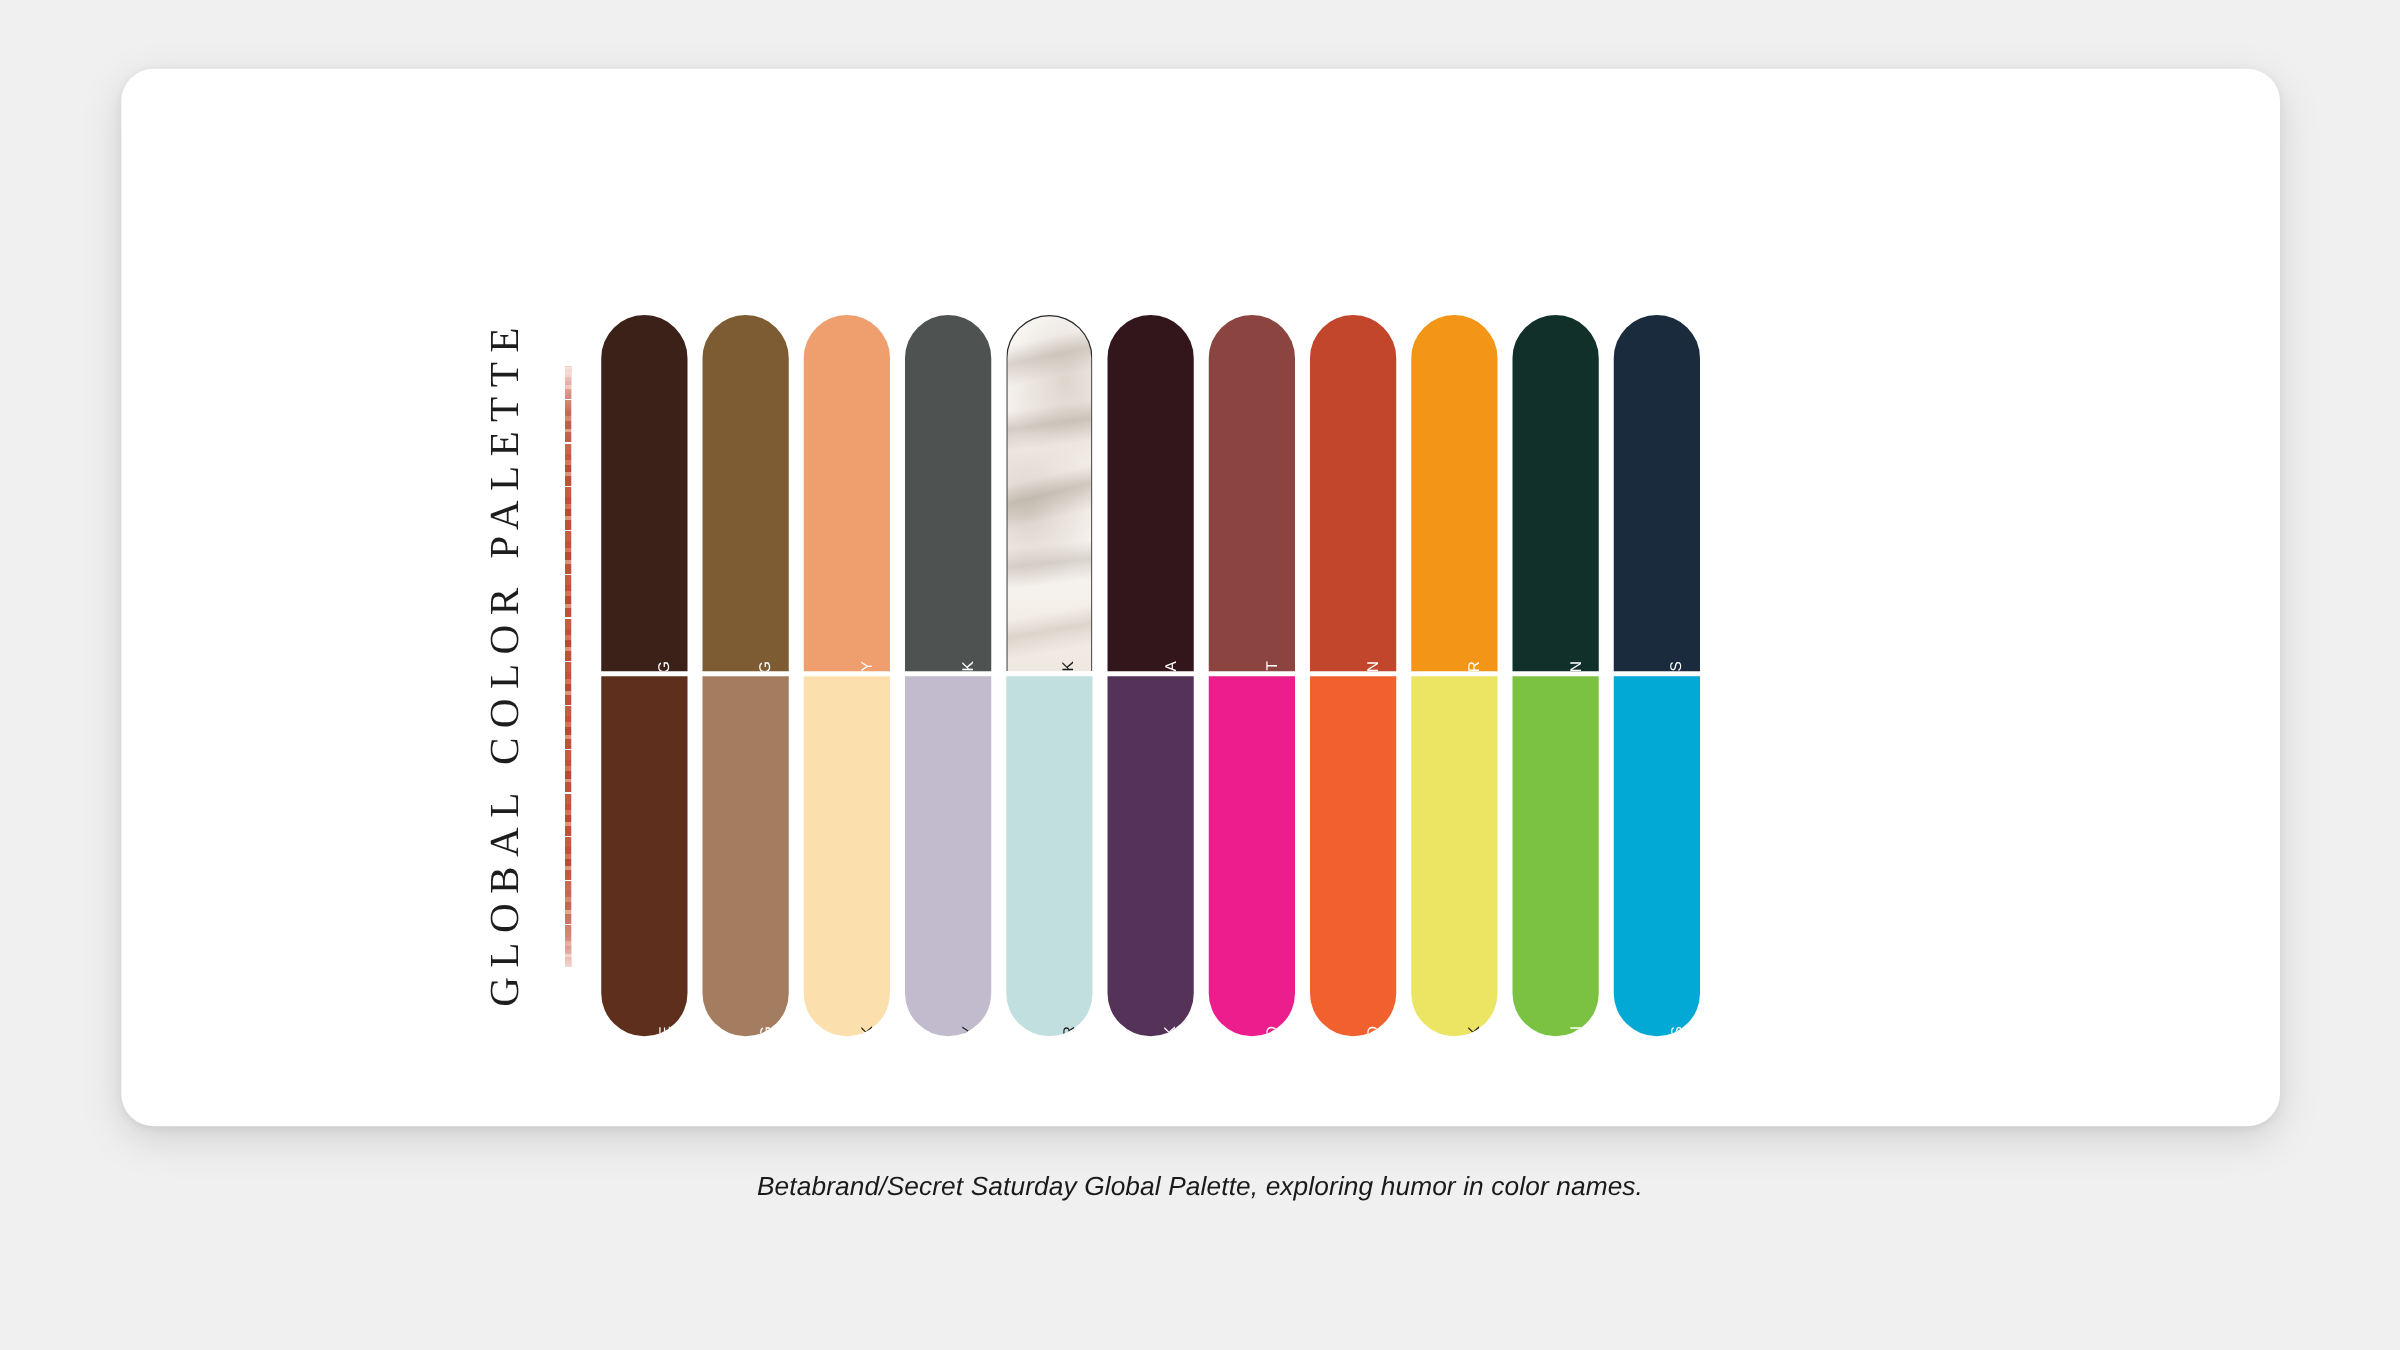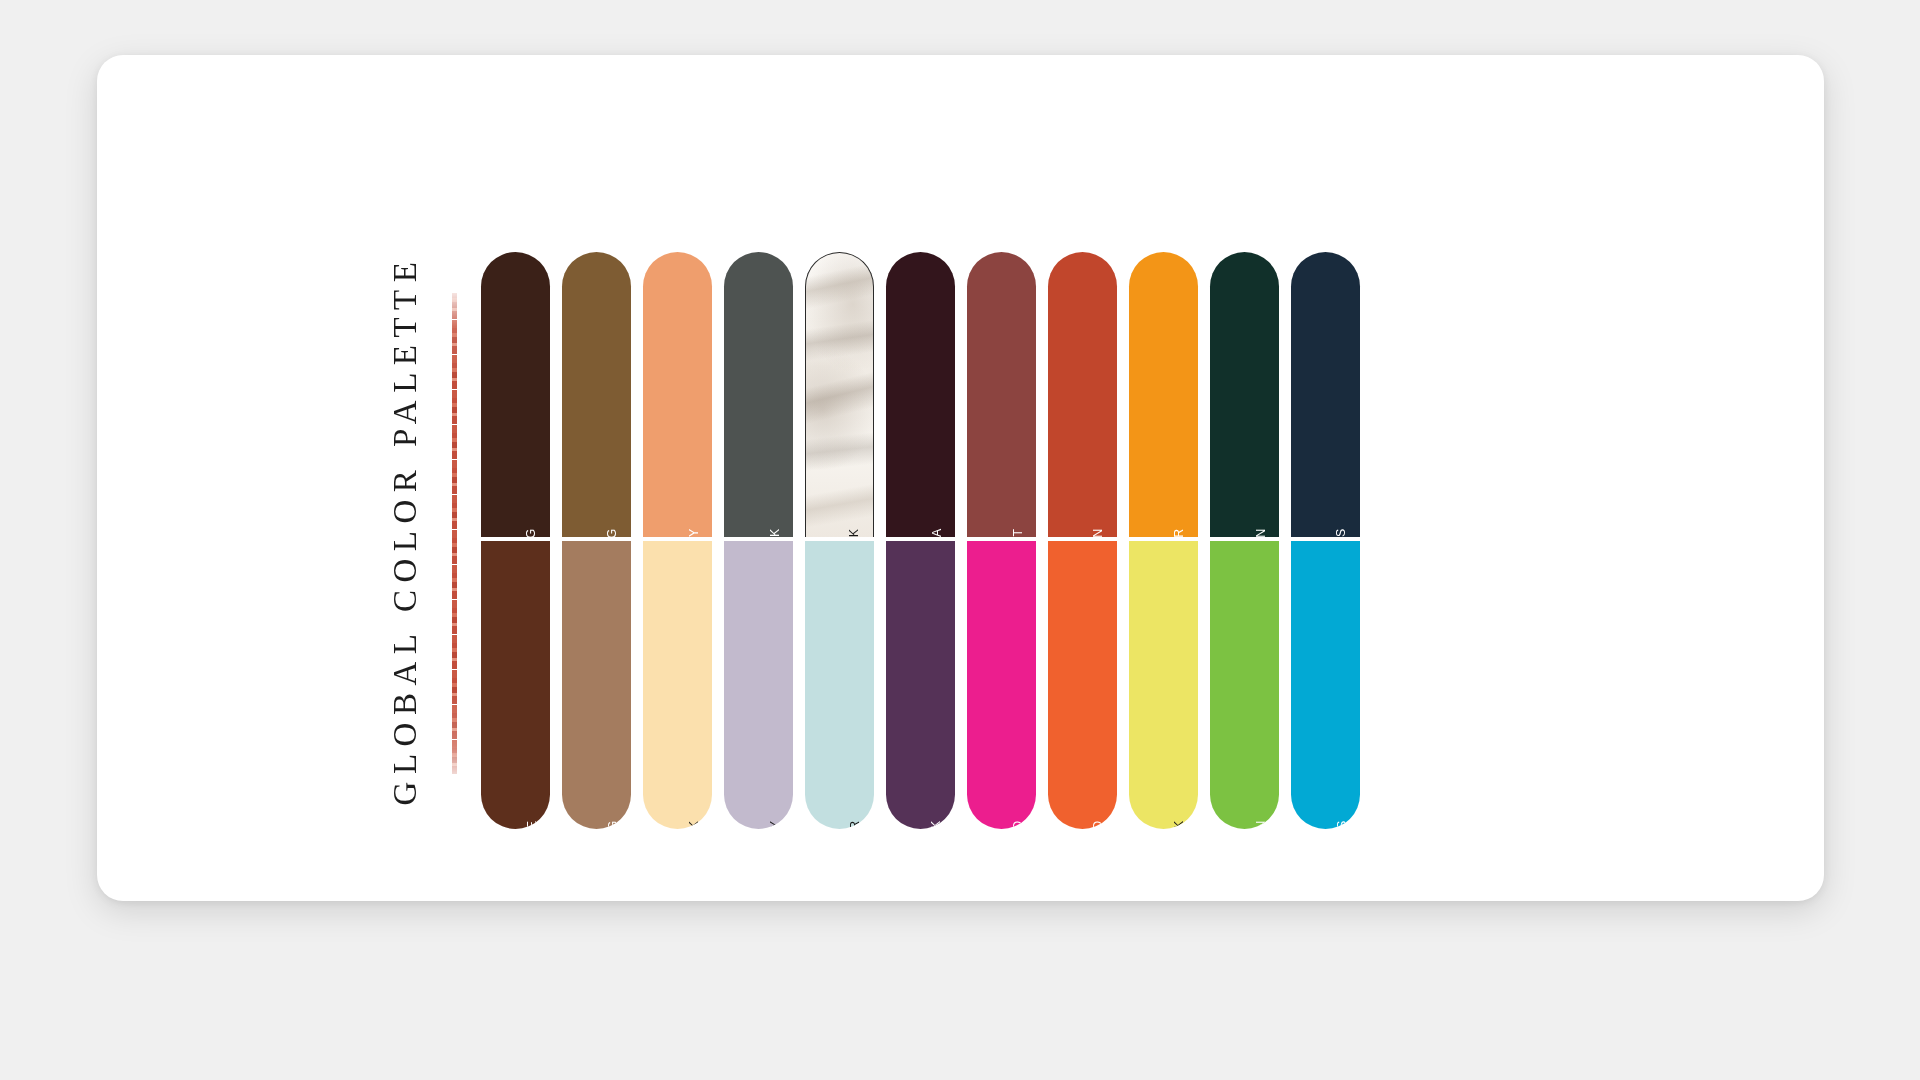--- a/index.html
+++ b/index.html
@@ -271,14 +271,15 @@
             <span class="label" style="color: rgb(255, 255, 255);">JUNDERPANTS</span>
           </div>
           <div class="swatch bottom" style="background: rgb(2, 169, 212);">
             <span class="label" style="color: rgb(255, 255, 255);">MERMAID NIPPLES</span>
           </div>
         </div>
       </div>
 
   </div>
 
+  <div class="caption">Betabrand/Secret Saturday Global Palette, exploring humor in color names.</div>
 
 </div>
 
 </body></html>

